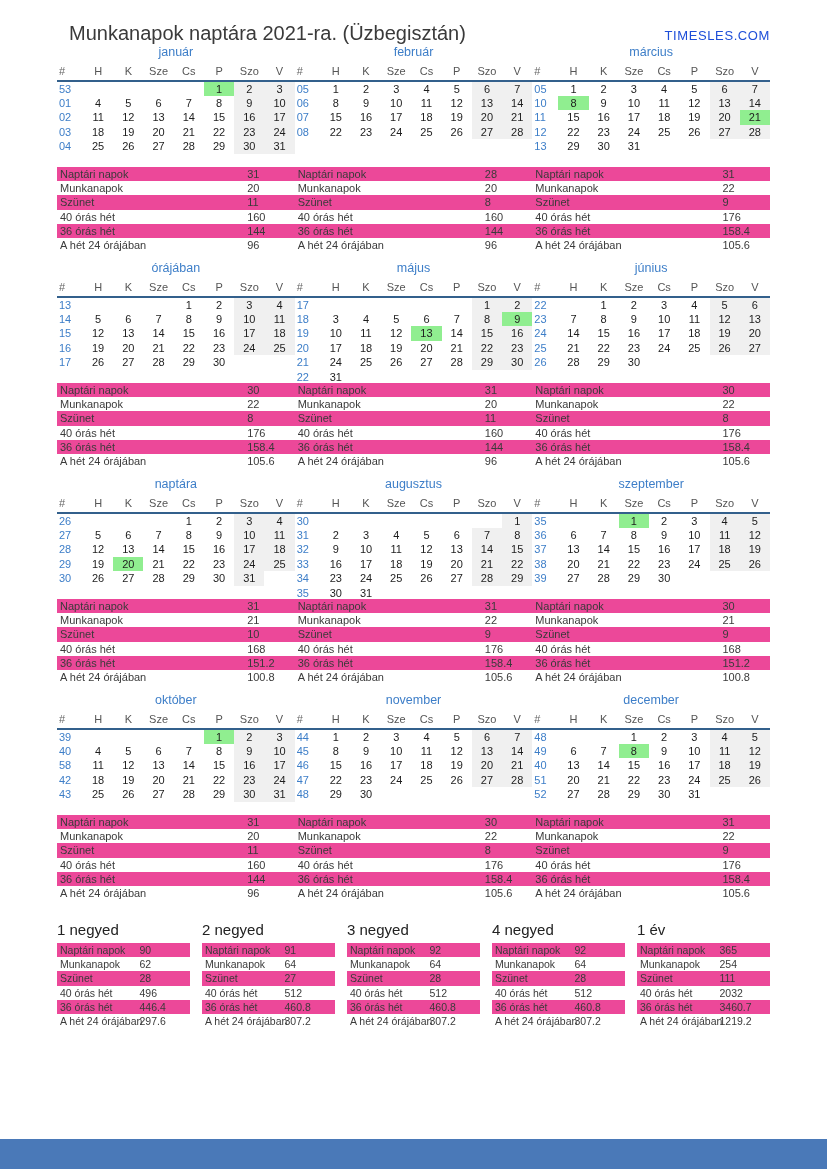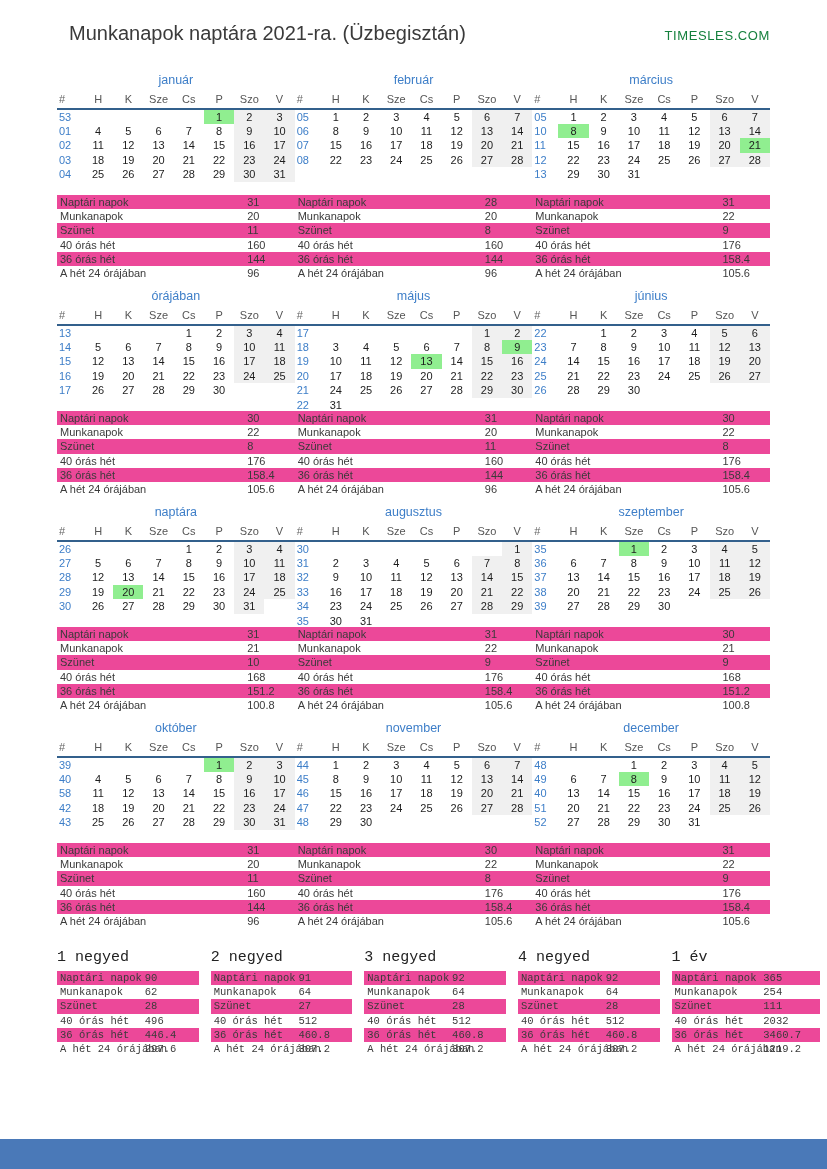--- a/index.html
+++ b/index.html
@@ -5,55 +5,55 @@
   * { margin:0; padding:0; box-sizing:border-box; }
   html,body { background:#fff; }
   body { font-family:"Liberation Sans","DejaVu Sans",sans-serif; }
   .page { position:relative; width:827px; height:1169px; background:#ffffff; overflow:hidden; margin:0 auto; }
   .content { padding:0 57px; }
 
   .header { display:flex; justify-content:space-between; align-items:baseline; padding-top:22px; }
   .title { font-size:20px; color:#3a3a3a;margin-left:12px; }
   .brand { font-size:13px; color:#2b7cd3; letter-spacing:0.6px; text-decoration:none; }
 
-  .months-grid { display:grid; grid-template-columns:repeat(3,1fr); column-gap:0; margin-top:28px; }
+  .months-grid { display:grid; grid-template-columns:repeat(3,1fr); column-gap:0; }
   .month { height:216px; }
   .cal-area { height:122px; }
   .month-title { text-align:center; color:#3d7ec8; font-size:12.5px; margin-bottom:5px; }
 
   table.cal { width:100%; border-collapse:collapse; font-size:11px; table-layout:fixed; }
   table.cal col.wkcol { width:26px; }
   .cal th { font-weight:normal; color:#555; text-align:center; padding:1px 0 3px 0; border-bottom:2px solid #33608c; }
   .cal th.wk { text-align:left; padding-left:2px; color:#666; }
   .cal td { text-align:center; height:14.5px; color:#1d1d1d; }
   .cal td.wk { color:#3d7ec8; text-align:left; padding-left:2px; }
   .cal td.weekend { background:#f0f0f0; }
   .cal td.holiday { background:#90ee90; }
 
   .stats { font-size:11px; color:#3a3a3a; }
   .stat-row { display:flex; height:14.2px; align-items:center; }
   .stat-row.odd { background:#ec4899; }
   .stat-label { width:80%; padding-left:3px; white-space:nowrap; overflow:visible; }
   .stat-value { flex:1; text-align:left; }
 
-  .quarters { display:grid; grid-template-columns:repeat(5,1fr); column-gap:12px; margin-top:12px;font-family:Liberation Mono, monospace; }
+  .quarters { display:grid; grid-template-columns:repeat(5,1fr); column-gap:12px; margin-top:12px; }
   .q-title { font-size:15px; color:#222; margin-bottom:5px; }
   .q-stats { font-size:10.5px; color:#3a3a3a; }
   .q-stats .stat-label { width:62%; }
 
   .footer-bar { position:absolute; left:0; bottom:0; width:827px; height:30px; background:#4a79b8; }
 </style>
 </head>
 <body>
 
 <div class="page">
   <div class="content">
     <div class="header">
       <div class="title">Munkanapok naptára 2021-ra. (Üzbegisztán)</div>
-      <a class="brand" href="#" style="color: #15803d;">TIMESLES.COM</a>
+      <a class="brand" href="#" style="color: #1d4ed8;">TIMESLES.COM</a>
     </div>
 
     <div class="months-grid" id="months-grid">
         <div class="month">
           <div class="cal-area">
             <div class="month-title">január</div>
             <table class="cal">
               <colgroup>
                 <col class="wkcol">
                 <col>

